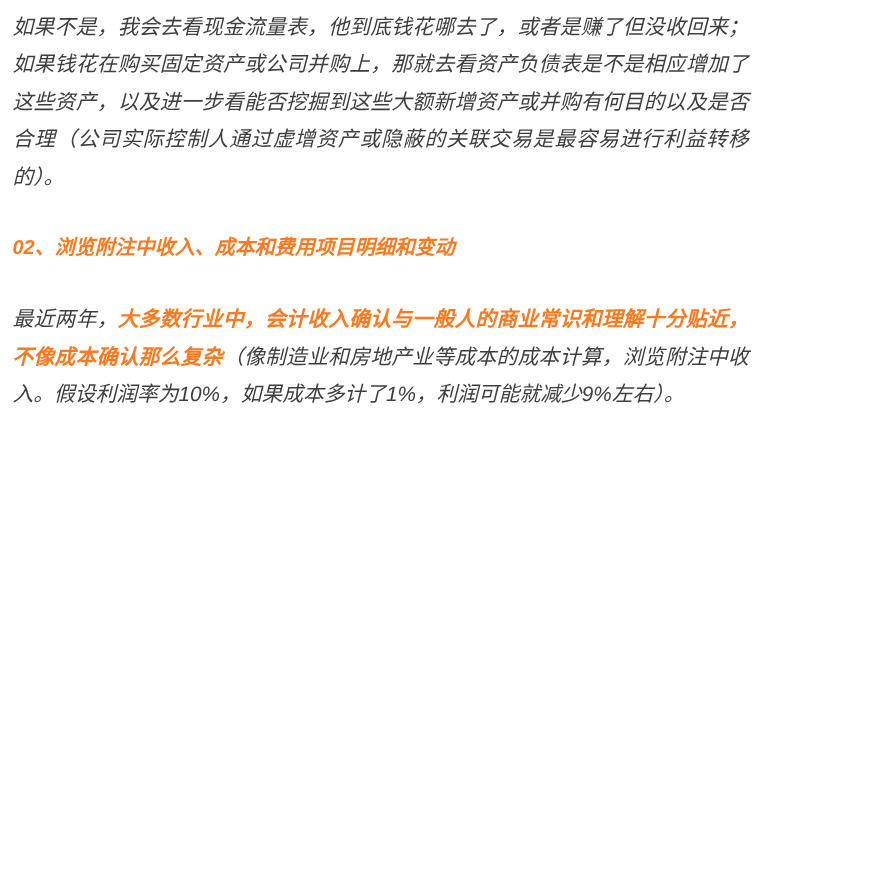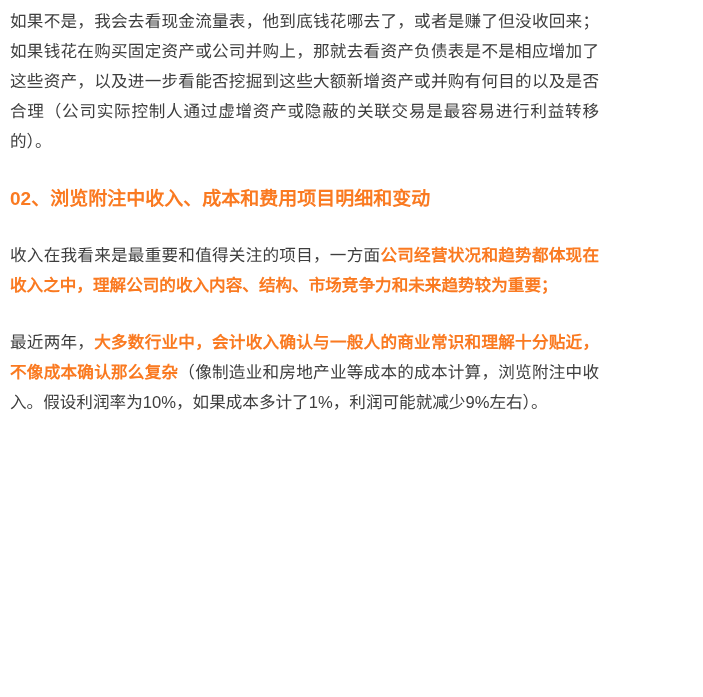--- a/index.html
+++ b/index.html
@@ -15,44 +15,44 @@
   }
   .article {
     box-sizing: border-box;
     width: 609px;
     padding: 7px 10px 0 10px;
     font-size: 16.6px;
     line-height: 30px;
     color: var(--body-color, #3E3E3E);
     text-align: justify;
     word-break: break-all;
+    font-style: italic;
   }
   .article p {
     margin: 0 0 27px 0;
   }
   .article h2 {
     margin: 0 0 27px 0;
-    font-size: 19px;
+    font-size: 16px;
     line-height: 30px;
     font-weight: 700;
     color: var(--highlight-color, #FA7A21);
   }
   .hl {
     color: var(--highlight-color, #FA7A21);
     font-weight: 700;
   }
 </style>
 </head>
 <body style="background: rgb(255, 255, 255);">
 
 <div class="article">
 
   <p>如果不是，我会去看现金流量表，他到底钱花哪去了，或者是赚了但没收回来；如果钱花在购买固定资产或公司并购上，那就去看资产负债表是不是相应增加了这些资产，以及进一步看能否挖掘到这些大额新增资产或并购有何目的以及是否合理（公司实际控制人通过虚增资产或隐蔽的关联交易是最容易进行利益转移的）。</p>
 
   <h2>02、浏览附注中收入、成本和费用项目明细和变动</h2>
 
-  <p><span>收入在我看来是最重要和值得关注的项目，一方面</span><span class="hl">公司经营状况和趋势都体现在收入之中，理解公司的收入内容、结构、市场竞争力和未来趋势较为重要；</span></p>
 
   <p><span>最近两年，</span><span class="hl">大多数行业中，会计收入确认与一般人的商业常识和理解十分贴近，不像成本确认那么复杂</span><span>（像制造业和房地产业等成本的成本计算，浏览附注中收入。假设利润率为10%，如果成本多计了1%，利润可能就减少9%左右）。</span></p>
 
 
 
 </div>
 
 </body></html>

